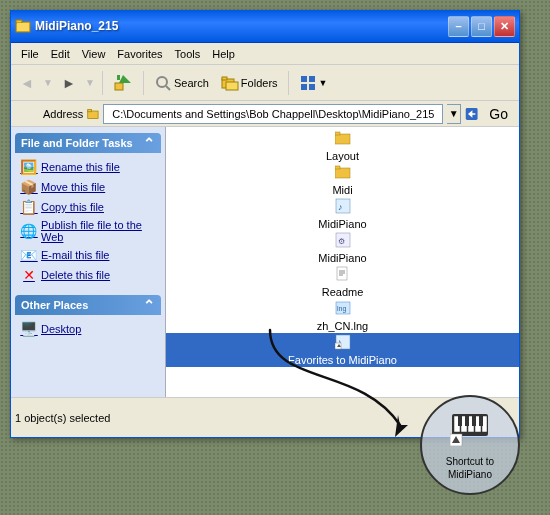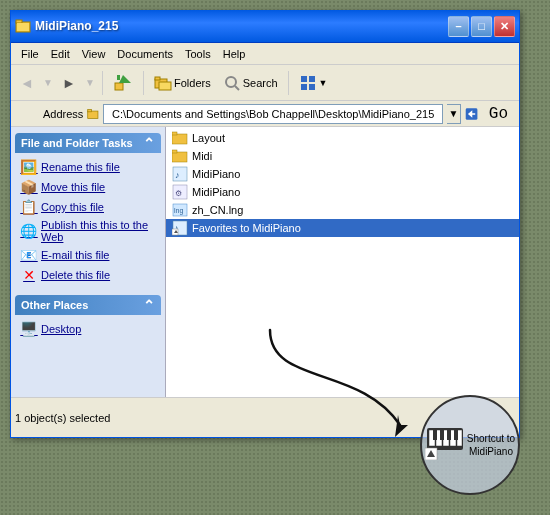--- a/index.html
+++ b/index.html
@@ -158,22 +158,21 @@
       cursor: pointer;
       font-size: 10px;
     }
     .go-btn {
       display: flex;
       align-items: center;
       gap: 2px;
       padding: 2px 6px;
       border: 1px solid transparent;
       cursor: pointer;
-      font-size: 16px;
-      font-family: Liberation Mono, monospace;
+      font-size: 14px;
     }
 
     
     .content-area {
       display: flex;
       height: 270px;
       background: #22c55e;
     }
 
     
@@ -234,20 +233,21 @@
       overflow-y: auto;
       padding: 2px 0;
     }
     .file-item {
       display: flex;
       align-items: center;
       padding: 1px 6px;
       gap: 4px;
       cursor: pointer;
       font-size: 11px;
+      flex-direction: column;
     }
     .file-item.selected {
       background: #316ac5;
       color: white;
     }
     .file-icon {
       width: 16px;
       height: 16px;
       flex-shrink: 0;
       display: flex;
@@ -279,21 +279,21 @@
       bottom: 20px;
       right: 30px;
     }
     .shortcut-circle {
       width: 100px;
       height: 100px;
       border: 2px solid #333;
       border-radius: 50%;
       background: rgba(200, 210, 230, 0.7);
       display: flex;
-      flex-direction: row;
+      flex-direction: column;
       align-items: center;
       justify-content: center;
       gap: 2px;
     }
     .shortcut-label {
       font-size: 10px;
       text-align: center;
       color: #000;
       line-height: 1.3;
     }
@@ -330,53 +330,53 @@
       <div class="titlebar-btn minimize">–</div>
       <div class="titlebar-btn maximize">□</div>
       <div class="titlebar-btn close">✕</div>
     </div>
   </div>
 
   <div class="menubar">
   <div class="menu-item">File</div>
       <div class="menu-item">Edit</div>
       <div class="menu-item">View</div>
-      <div class="menu-item">Documents</div>
+      <div class="menu-item">Favorites</div>
       <div class="menu-item">Tools</div>
       <div class="menu-item">Help</div>
     </div>
 
   <div class="toolbar">
     <div class="nav-arrow disabled">◄</div>
     <div class="nav-arrow disabled" style="width:14px;font-size:10px;">▼</div>
     <div class="nav-arrow">►</div>
     <div class="nav-arrow disabled" style="width:14px;font-size:10px;">▼</div>
     <div class="toolbar-sep"></div>
     <div class="toolbar-btn">
       <svg width="20" height="20" viewBox="0 0 20 20">
         <rect x="2" y="10" width="8" height="7" fill="#f0c040" stroke="#a08000" stroke-width="1"></rect>
         <polygon points="10,2 18,10 6,10" fill="#40a040"></polygon>
         <rect x="4" y="2" width="3" height="5" fill="#40a040"></rect>
       </svg>
     </div>
     <div class="toolbar-sep"></div>
     <div class="toolbar-btn">
       <svg width="18" height="18" viewBox="0 0 18 18">
+        <circle cx="8" cy="8" r="5" fill="none" stroke="#888" stroke-width="2"></circle>
+        <line x1="12" y1="12" x2="16" y2="16" stroke="#888" stroke-width="2"></line>
+      </svg>
+      <span>Search</span>
+    </div>
+    <div class="toolbar-btn">
+      <svg width="18" height="18" viewBox="0 0 18 18">
         <rect x="1" y="5" width="12" height="9" fill="#f0c040" stroke="#a08000" stroke-width="1"></rect>
         <rect x="1" y="3" width="5" height="3" fill="#f0c040" stroke="#a08000" stroke-width="1"></rect>
         <rect x="5" y="8" width="12" height="8" fill="#f8d860" stroke="#a08000" stroke-width="1"></rect>
       </svg>
       <span>Folders</span>
-    </div>
-    <div class="toolbar-btn">
-      <svg width="18" height="18" viewBox="0 0 18 18">
-        <circle cx="8" cy="8" r="5" fill="none" stroke="#888" stroke-width="2"></circle>
-        <line x1="12" y1="12" x2="16" y2="16" stroke="#888" stroke-width="2"></line>
-      </svg>
-      <span>Search</span>
     </div>
     <div class="toolbar-sep"></div>
     <div class="toolbar-btn">
       <svg width="18" height="18" viewBox="0 0 18 18">
         <rect x="2" y="2" width="6" height="6" fill="#316ac5"></rect>
         <rect x="10" y="2" width="6" height="6" fill="#316ac5"></rect>
         <rect x="2" y="10" width="6" height="6" fill="#316ac5"></rect>
         <rect x="10" y="10" width="6" height="6" fill="#316ac5"></rect>
       </svg>
       <span style="font-size:9px;">▼</span>
@@ -416,21 +416,21 @@
           <div class="panel-task">
             <div class="task-icon">📦</div>
             <span>Move this file</span>
           </div>
           <div class="panel-task">
             <div class="task-icon">📋</div>
             <span>Copy this file</span>
           </div>
           <div class="panel-task">
             <div class="task-icon">🌐</div>
-            <span>Publish this this to the Web</span>
+            <span>Publish file file to the Web</span>
           </div>
           <div class="panel-task">
             <div class="task-icon">📧</div>
             <span>E-mail this file</span>
           </div>
           <div class="panel-task">
             <div class="task-icon" style="color:red;">✕</div>
             <span>Delete this file</span>
           </div>
         </div>
@@ -479,20 +479,31 @@
         <span>MidiPiano</span>
       </div>
       <div class="file-item">
         <div class="file-icon">
           <svg width="16" height="16" viewBox="0 0 16 16">
               <rect x="1" y="1" width="14" height="14" fill="#eeeeff" stroke="#8888aa" stroke-width="0.5"></rect>
               <text x="3" y="12" font-size="8" fill="#555588">⚙</text>
             </svg>
         </div>
         <span>MidiPiano</span>
+      </div>
+      <div class="file-item">
+        <div class="file-icon">
+          <svg width="16" height="16" viewBox="0 0 16 16">
+              <rect x="2" y="1" width="10" height="13" fill="white" stroke="#888" stroke-width="0.5"></rect>
+              <line x1="4" y1="5" x2="10" y2="5" stroke="#888" stroke-width="1"></line>
+              <line x1="4" y1="7" x2="10" y2="7" stroke="#888" stroke-width="1"></line>
+              <line x1="4" y1="9" x2="8" y2="9" stroke="#888" stroke-width="1"></line>
+            </svg>
+        </div>
+        <span>Readme</span>
       </div>
       <div class="file-item">
         <div class="file-icon">
           <svg width="16" height="16" viewBox="0 0 16 16">
               <rect x="1" y="2" width="14" height="12" fill="#d0e8ff" stroke="#4488cc" stroke-width="0.5"></rect>
               <text x="2" y="11" font-size="7" fill="#336699">lng</text>
             </svg>
         </div>
         <span>zh_CN.lng</span>
       </div>

